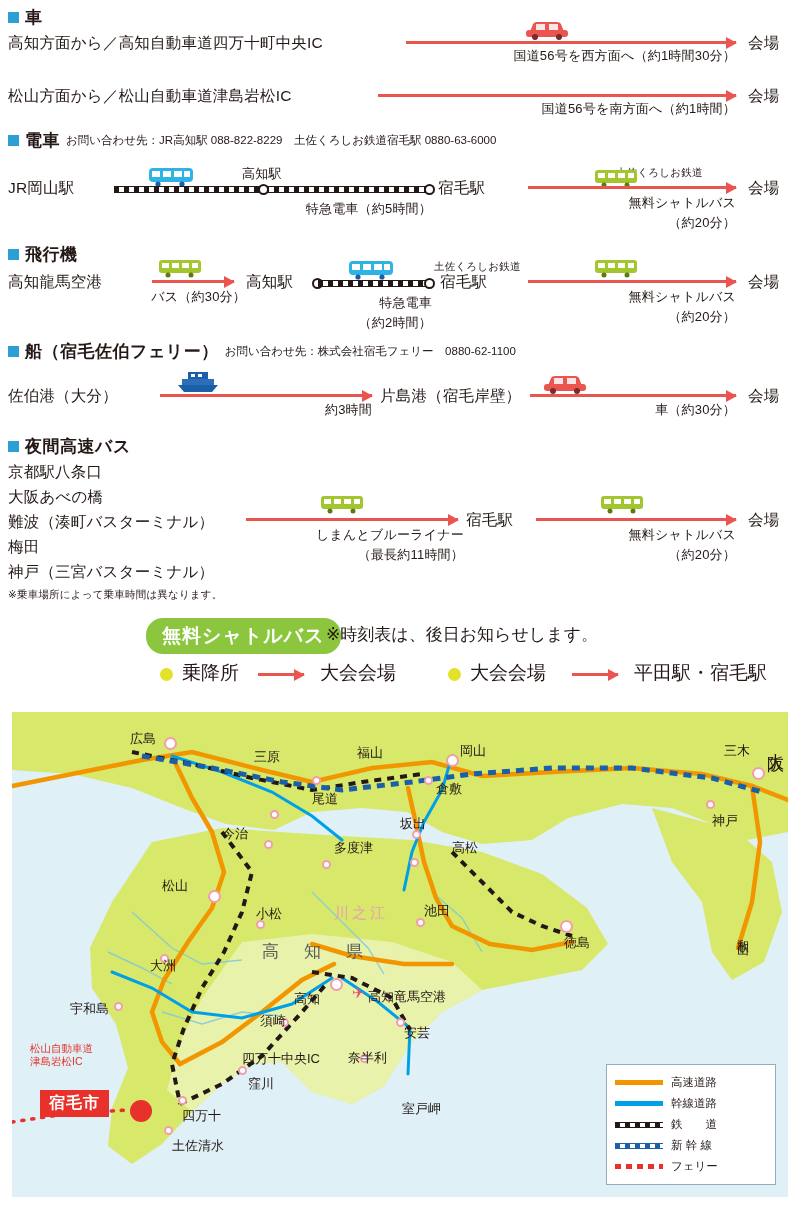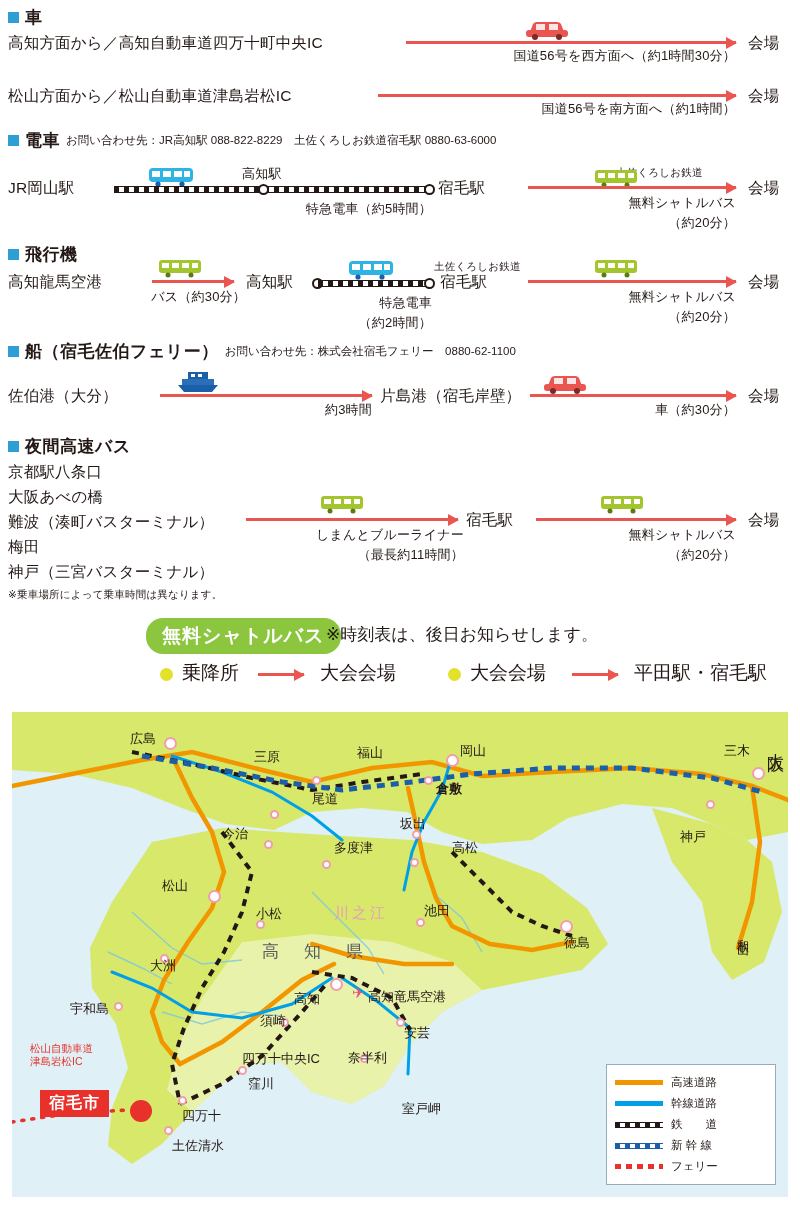--- a/index.html
+++ b/index.html
@@ -365,21 +365,21 @@
     <div class="ic-label" style="left:18px;top:330px;">
       <span>松山自動車道</span><br>
       <span>津島岩松IC</span>
     </div>
 
     <div class="map-label" style="left:118px;top:18px;">広島</div>
     <div class="map-label" style="left:242px;top:36px;">三原</div>
     <div class="map-label" style="left:345px;top:32px;">福山</div>
     <div class="map-label" style="left:448px;top:30px;">岡山</div>
     <div class="map-label" style="left:712px;top:30px;">三木</div>
-    <div class="map-label" style="left:424px;top:68px;font-weight:bold;">倉敷</div>
+    <div class="map-label" style="left:424px;top:68px;">倉敷</div>
     <div class="map-label" style="left:300px;top:78px;">尾道</div>
     <div class="map-label" style="left:210px;top:113px;">今治</div>
     <div class="map-label" style="left:388px;top:103px;">坂出</div>
     <div class="map-label" style="left:322px;top:127px;">多度津</div>
     <div class="map-label" style="left:440px;top:127px;text-align:center;">高松</div>
     <div class="map-label" style="left:150px;top:165px;">松山</div>
     <div class="map-label" style="left:244px;top:193px;">小松</div>
     <div class="map-label" style="left:412px;top:190px;">池田</div>
     <div class="map-label" style="left:552px;top:222px;">徳島</div>
     <div class="map-label" style="left:138px;top:245px;">大洲</div>
@@ -389,21 +389,21 @@
     <div class="map-label" style="left:392px;top:312px;">安芸</div>
     <div class="map-label" style="left:248px;top:300px;">須崎</div>
     <div class="map-label" style="left:336px;top:337px;">奈半利</div>
     <div class="map-label" style="left:230px;top:338px;">四万十中央IC</div>
     <div class="map-label" style="left:236px;top:363px;">窪川</div>
     <div class="map-label" style="left:390px;top:388px;">室戸岬</div>
     <div class="map-label" style="left:170px;top:395px;">四万十</div>
     <div class="map-label" style="left:160px;top:425px;">土佐清水</div>
     <div class="map-label" style="left:108px;top:452px;margin-top:34px;">足摺岬</div>
     <div class="map-label big" style="left:322px;top:192px;color:#e8a0b4;">川之江</div>
-    <div class="map-label" style="left:668px;top:100px;margin-top:16px;">神戸</div>
+    <div class="map-label" style="left:700px;top:100px;">神戸</div>
 
     <div class="map-label vert" style="left:752px;top:28px;font-size:17px;">大阪</div>
     <div class="map-label vert" style="left:722px;top:218px;">和歌山</div>
 
     <div class="map-label pref" style="left:250px;top:228px;">高　知　県</div>
 
     <div class="legend-box">
       <div class="legend-row">
         <span class="legend-key">
             <span class="k-exp"></span>

